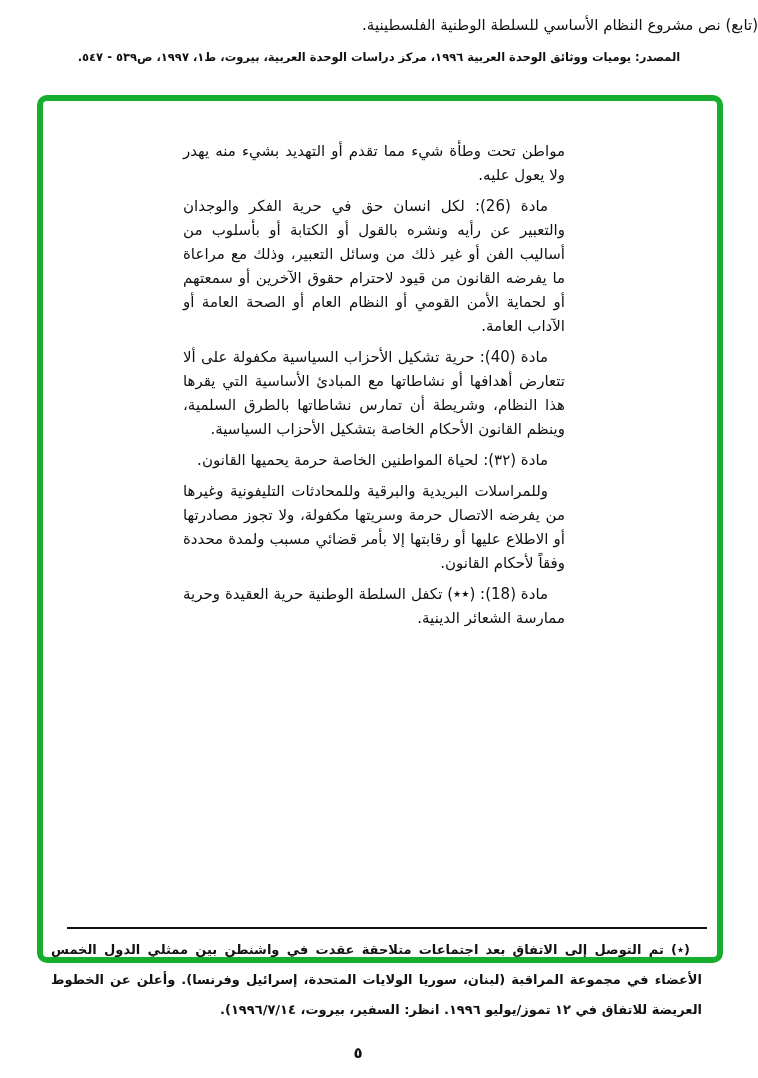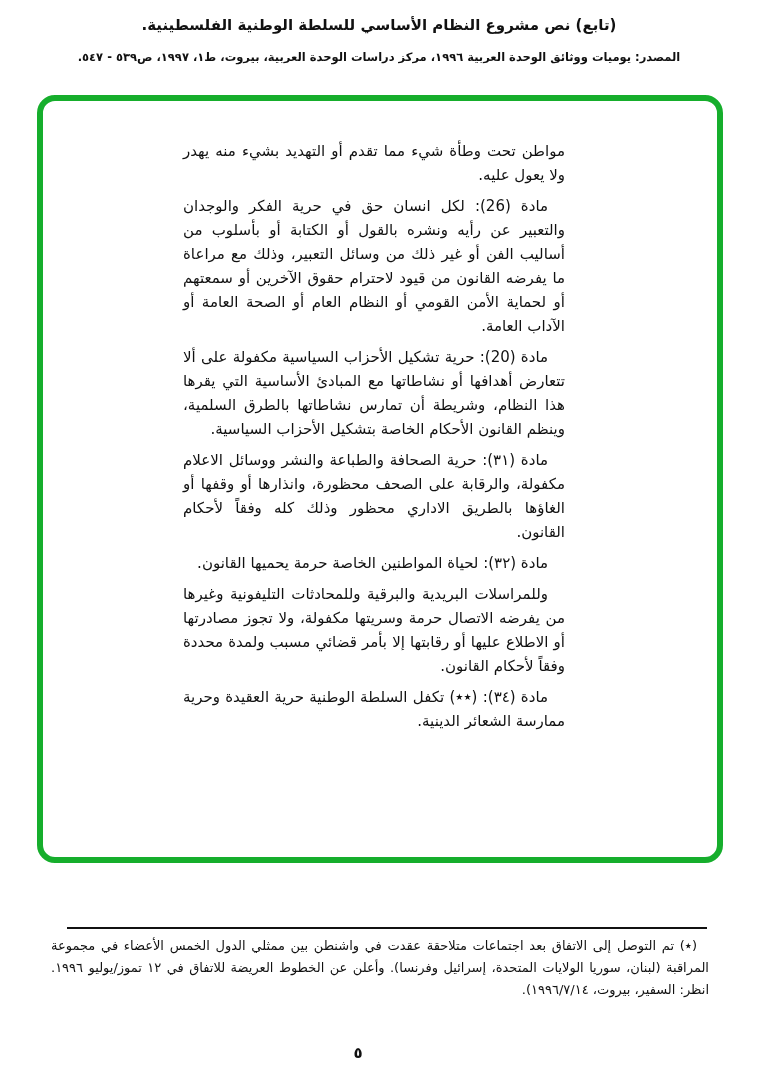--- a/index.html
+++ b/index.html
@@ -14,43 +14,43 @@
     overflow: hidden;
     font-family: "DejaVu Sans", sans-serif;
     color: #111111;
     direction: rtl;
   }
   .page-header {
     position: absolute;
     top: 16px;
     left: 0;
     width: 758px;
-    text-align: center;
+    text-align: right;
     font-size: 15px;
-    font-weight: bold;
+    font-weight: normal;
     letter-spacing: 0;
   }
   .source-line {
     position: absolute;
     top: 50px;
     left: 0;
     width: 758px;
     text-align: center;
     font-size: 11.5px;
     font-weight: bold;
   }
   .doc-frame {
     position: absolute;
     left: 37px;
     top: 95px;
     width: 686px;
-    height: 768px;
+    height: 868px;
     box-sizing: border-box;
     border: 6px solid var(--frame-green, #16ae2c);
-    border-radius: 18px;
+    border-radius: 10px;
     background: #ffffff;
   }
   .article-list {
     position: absolute;
     top: 38px;
     right: 152px;
     width: 382px;
     font-size: 15px;
     line-height: 24px;
     text-align: justify;
@@ -65,25 +65,25 @@
     position: absolute;
     left: 24px;
     right: 10px;
     top: 826px;
     height: 2px;
     background: #111111;
   }
   .footnote-text {
     position: absolute;
     left: 8px;
-    right: 8px;
+    right: 15px;
     top: 834px;
     font-size: 13px;
-    font-weight: normal;
-    line-height: 22px;
+    font-weight: bold;
+    line-height: 30px;
     text-align: justify;
     text-indent: 12px;
   }
   .page-number {
     position: absolute;
     top: 1044px;
     left: 0;
     width: 716px; 
     text-align: center;
     font-size: 15px;
@@ -95,25 +95,24 @@
 
 <div class="page-header">(تابع) نص مشروع النظام الأساسي للسلطة الوطنية الفلسطينية.</div>
 
 <div class="source-line">المصدر: يوميات ووثائق الوحدة العربية ١٩٩٦، مركز دراسات الوحدة العربية، بيروت، ط١، ١٩٩٧، ص٥٣٩ - ٥٤٧.</div>
 
 <div class="doc-frame">
 
   <div class="article-list">
       <p>مواطن تحت وطأة شيء مما تقدم أو التهديد بشيء منه يهدر ولا يعول عليه.</p>
       <p class="indent">مادة (26): لكل انسان حق في حرية الفكر والوجدان والتعبير عن رأيه ونشره بالقول أو الكتابة أو بأسلوب من أساليب الفن أو غير ذلك من وسائل التعبير، وذلك مع مراعاة ما يفرضه القانون من قيود لاحترام حقوق الآخرين أو سمعتهم أو لحماية الأمن القومي أو النظام العام أو الصحة العامة أو الآداب العامة.</p>
-      <p class="indent">مادة (20): حرية تشكيل الأحزاب السياسية مكفولة على ألا تتعارض أهدافها أو نشاطاتها مع المبادئ الأساسية التي يقرها هذا النظام، وشريطة أن تمارس نشاطاتها بالطرق السلمية، وينظم القانون الأحكام الخاصة بتشكيل الأحزاب السياسية.</p>
-      <p class="indent">مادة (٣١): حرية الصحافة والطباعة والنشر ووسائل الاعلام مكفولة، والرقابة على الصحف محظورة، وانذارها أو وقفها أو الغاؤها بالطريق الاداري محظور وذلك كله وفقاً لأحكام القانون.</p>
+      <p class="indent">مادة (40): حرية تشكيل الأحزاب السياسية مكفولة على ألا تتعارض أهدافها أو نشاطاتها مع المبادئ الأساسية التي يقرها هذا النظام، وشريطة أن تمارس نشاطاتها بالطرق السلمية، وينظم القانون الأحكام الخاصة بتشكيل الأحزاب السياسية.</p>
       <p class="indent">مادة (٣٢): لحياة المواطنين الخاصة حرمة يحميها القانون.</p>
       <p class="indent">وللمراسلات البريدية والبرقية وللمحادثات التليفونية وغيرها من يفرضه الاتصال حرمة وسريتها مكفولة، ولا تجوز مصادرتها أو الاطلاع عليها أو رقابتها إلا بأمر قضائي مسبب ولمدة محددة وفقاً لأحكام القانون.</p>
-      <p class="indent">مادة (٣٤): (٭٭) تكفل السلطة الوطنية حرية العقيدة وحرية ممارسة الشعائر الدينية.</p>
+      <p class="indent">مادة (18): (٭٭) تكفل السلطة الوطنية حرية العقيدة وحرية ممارسة الشعائر الدينية.</p>
     </div>
 
   <div class="footnote-separator"></div>
 
   <div class="footnote-text">(٭) تم التوصل إلى الاتفاق بعد اجتماعات متلاحقة عقدت في واشنطن بين ممثلي الدول الخمس الأعضاء في مجموعة المراقبة (لبنان، سوريا الولايات المتحدة، إسرائيل وفرنسا). وأعلن عن الخطوط العريضة للاتفاق في ١٢ تموز/يوليو ١٩٩٦. انظر: السفير، بيروت، ١٩٩٦/٧/١٤).</div>
 </div>
 
 <div class="page-number">٥</div>
 
 </body></html>

